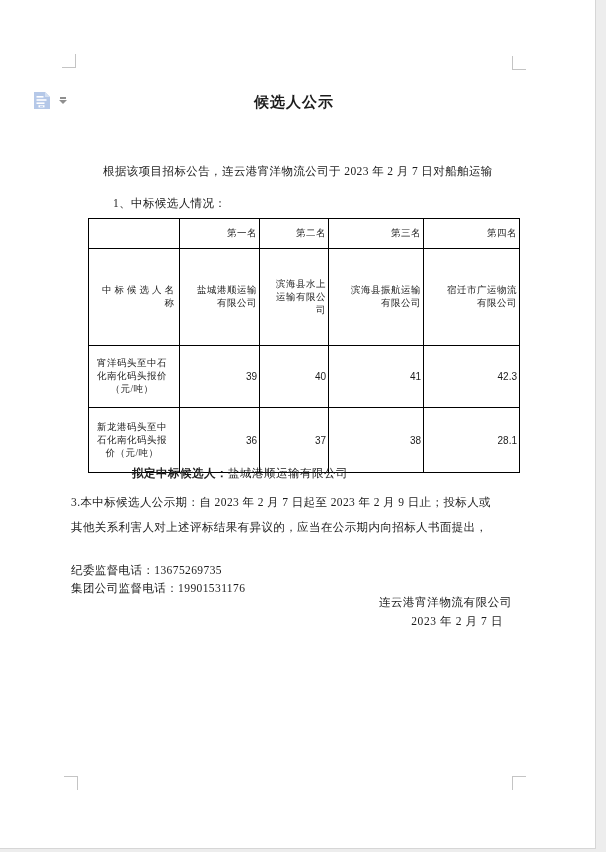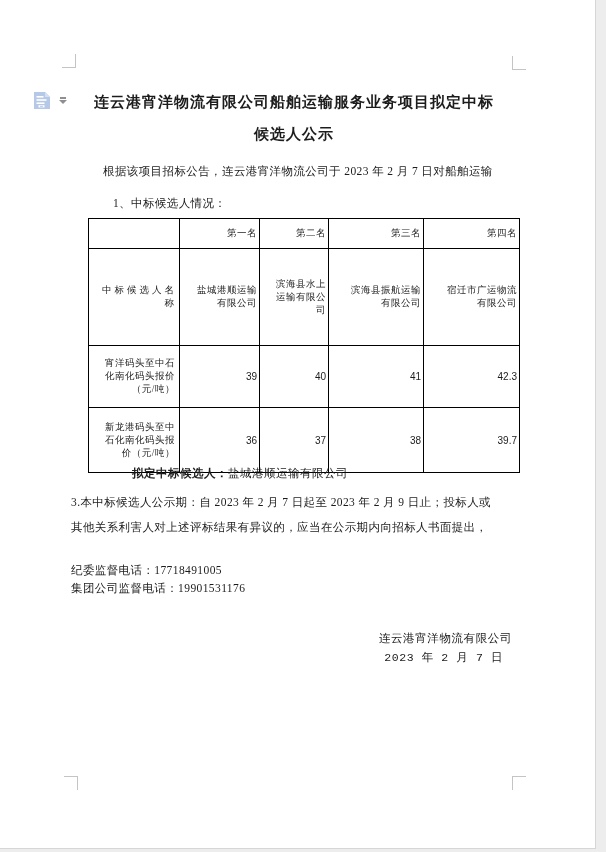--- a/index.html
+++ b/index.html
@@ -33,41 +33,41 @@
   .intro { position: absolute; left: 76px; top: 162px; width: 438px; font-size: 11.5px; line-height: 18px; letter-spacing: 0.4px; }
   .indent2 { padding-left: 27px; }
   .indent3 { padding-left: 37px; }
   .intro .gap { margin-top: 14px; }
 
   
   table.bid { position: absolute; left: 88px; top: 218px; border-collapse: collapse; table-layout: fixed; }
   table.bid td { border: 1px solid #000; text-align: right; vertical-align: middle;
     font-size: 9.5px; line-height: 13px; letter-spacing: 0.5px; padding: 2px; }
   table.bid td.num { font-size: 10px; font-family: "Liberation Sans", "DejaVu Sans", sans-serif; letter-spacing: 0; }
-  table.bid td.rowlabel { text-align: right; padding-left: 0; padding-right: 4px; }
+  table.bid td.rowlabel { text-align: center; padding-left: 0; padding-right: 4px; }
   table.bid td.namehdr { letter-spacing: 3px; }
   .pre { white-space: pre-line; }
 
   
   .proposed { position: absolute; left: 76px; top: 466px; width: 438px; padding-left: 27px;
     font-size: 11.5px; letter-spacing: 0.5px; }
   .proposed .lbl { font-weight: bold; margin-left: 29px; }
 
   
   .notice { position: absolute; left: 71px; top: 490px; width: 444px; font-size: 11.5px;
     line-height: 24.5px; letter-spacing: 0.4px; }
 
   
   .contacts { position: absolute; left: 71px; top: 562px; width: 440px; font-size: 11.5px;
     line-height: 17.5px; letter-spacing: 0.4px; }
 
   
   .signature { position: absolute; left: 76px; top: 593px; width: 436px; text-align: right;
-    font-size: 11.5px; line-height: 19px; letter-spacing: 0.6px; margin-top: 36px; }
-  .signature .date { padding-right: 9px; font-family: Liberation Mono, monospace; }
+    font-size: 11.5px; line-height: 19px; letter-spacing: 0.6px; }
+  .signature .date { padding-right: 9px; }
 </style>
 </head>
 <body>
 
 <div class="stage">
   <div class="page">
 
     <div class="crop tl"></div>
     <div class="crop tr"></div>
     <div class="crop bl"></div>
@@ -85,21 +85,20 @@
           <rect x="7" y="14.8" width="3" height="1" fill="#b5c8e8"></rect>
         </svg>
       </span>
       <span class="caret">
         <span class="bar"></span>
           <span class="tri"></span>
       </span>
     </div>
 
     <div class="title">
-      <div>连云港宵洋物流有限公司船舶运输服务业务项目拟定中标</div>
       <div>候选人公示</div>
     </div>
 
     <div class="intro">
       <div class="indent2">根据该项目招标公告，连云港宵洋物流公司于 2023 年 2 月 7 日对船舶运输</div>
       <div class="indent3 gap">1、中标候选人情况：</div>
     </div>
 
     <table class="bid">
       <colgroup>
@@ -138,36 +137,36 @@
         <td class="num">41</td>
         <td class="num">42.3</td>
       </tr>
       <tr style="height:65px">
         <td class="rowlabel pre">新龙港码头至中
 石化南化码头报
 价（元/吨）</td>
         <td class="num">36</td>
         <td class="num">37</td>
         <td class="num">38</td>
-        <td class="num">39.7</td>
+        <td class="num">28.1</td>
       </tr>
     </tbody>
       </table>
 
     <div class="proposed">
       <span class="lbl">拟定中标候选人：</span><span>盐城港顺运输有限公司</span>
     </div>
 
     <div class="notice">
       <div>3.本中标候选人公示期：自 2023 年 2 月 7 日起至 2023 年 2 月 9 日止；投标人或</div>
       <div>其他关系利害人对上述评标结果有异议的，应当在公示期内向招标人书面提出，</div>
     </div>
 
     <div class="contacts">
-      <div>纪委监督电话：17718491005</div>
+      <div>纪委监督电话：13675269735</div>
       <div>集团公司监督电话：19901531176</div>
     </div>
 
     <div class="signature">
       <div>连云港宵洋物流有限公司</div>
       <div class="date">2023 年 2 月 7 日</div>
     </div>
 
   </div>
 </div>

